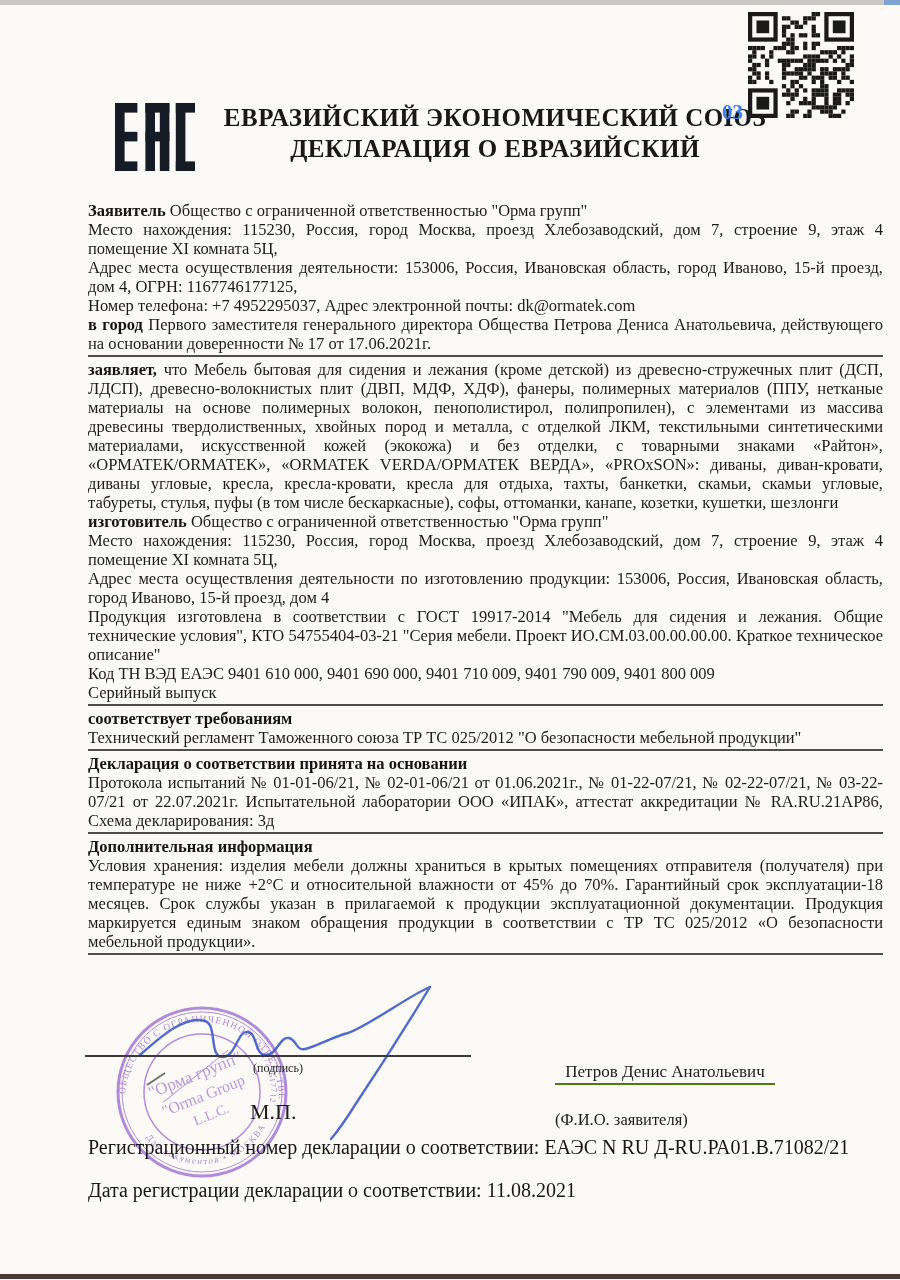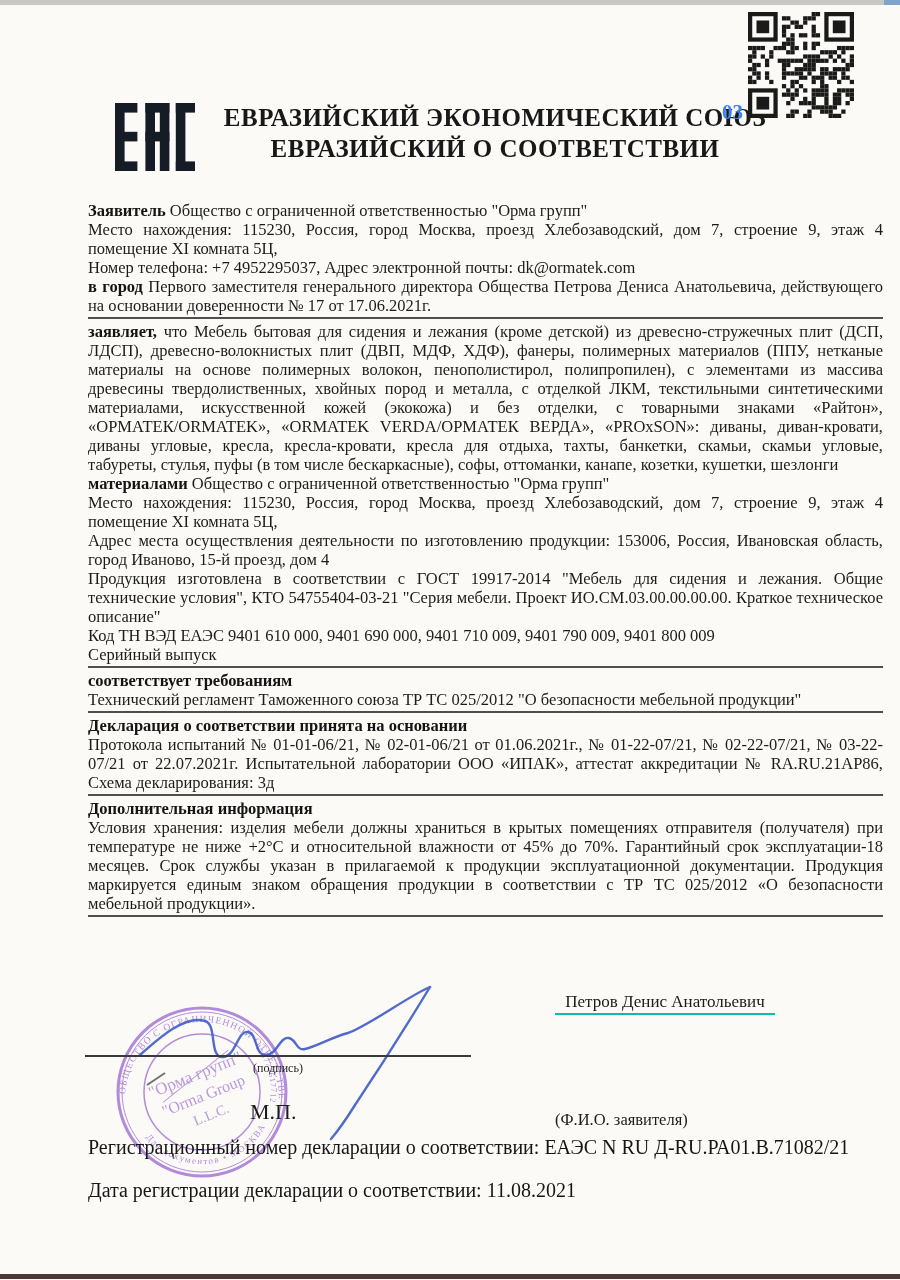--- a/index.html
+++ b/index.html
@@ -27,22 +27,22 @@
   .content p{margin:0;}
   .just{text-align:justify;}
   b,.b{font-weight:bold;color:#141414;}
   .rule{border:none;border-top:2px solid #4e4e4e;margin:2px 0 3px 0;}
 
   
   .sig-line{position:absolute;left:85px;top:1055px;width:386px;border-top:2px solid #3a3a3a;}
   .sig-caption{position:absolute;left:85px;top:1061px;width:386px;text-align:center;font-size:12px;}
   .seal-mark{position:absolute;left:250px;top:1099px;font-size:22px;}
   .fio-name{
-    position:absolute;left:555px;top:992px;width:220px;text-align:center;
-    font-size:17px;border-bottom:2px solid #14b8a6;padding-bottom:1px;
+    position:absolute;left:555px;top:1062px;width:220px;text-align:center;
+    font-size:17px;border-bottom:2px solid #4d7c0f;padding-bottom:1px;
   }
   .fio-caption{position:absolute;left:555px;top:1110px;width:220px;text-align:left;font-size:16.5px;}
   .stamp-svg{position:absolute;left:107px;top:997px;width:190px;height:190px;opacity:.85;}
   .signature-svg{position:absolute;left:100px;top:975px;width:360px;height:190px;}
 
   .footer-line{position:absolute;left:88px;font-size:20px;font-weight:normal;color:#161616;}
   .footer-reg{top:1136px;}
   .footer-date{top:1179px;}
 </style>
 </head>
@@ -64,21 +64,21 @@
       <rect x="38" y="36" width="30" height="12"></rect>
       <rect x="76" y="0" width="12" height="85"></rect>
       <rect x="76" y="0" width="24" height="12"></rect>
       <rect x="76" y="73" width="24" height="12"></rect>
     </g>
   </svg>
 </div>
 
 <div class="doc-title">
   <div>ЕВРАЗИЙСКИЙ ЭКОНОМИЧЕСКИЙ СОЮЗ</div>
-  <div>ЕВРАЗИЙСКИЙ О СООТВЕТСТВИИ</div>
+  <div>ДЕКЛАРАЦИЯ О ЕВРАЗИЙСКИЙ</div>
 </div>
 
 <div class="qr">
   <svg viewBox="0 0 105 105" width="106" height="106">
       <rect x="63.0" y="0.0" width="4.2" height="4.2" fill="#1a1a1a"></rect>
       <rect x="67.2" y="0.0" width="4.2" height="4.2" fill="#1a1a1a"></rect>
       <rect x="33.6" y="4.2" width="4.2" height="4.2" fill="#1a1a1a"></rect>
       <rect x="37.8" y="4.2" width="4.2" height="4.2" fill="#1a1a1a"></rect>
       <rect x="54.6" y="4.2" width="4.2" height="4.2" fill="#1a1a1a"></rect>
       <rect x="58.8" y="4.2" width="4.2" height="4.2" fill="#1a1a1a"></rect>
@@ -291,25 +291,26 @@
       <rect x="0" y="75.60000000000001" width="29.400000000000002" height="29.400000000000002" fill="#1a1a1a"></rect>
       <rect x="4.2" y="79.8" width="21" height="21" fill="#fbfaf7"></rect>
       <rect x="8.4" y="84" width="12.600000000000001" height="12.600000000000001" fill="#1a1a1a"></rect>
     </svg>
 </div>
 <div class="qr-side-text">03</div>
 
 <div class="content">
   <p class="just"><b>Заявитель</b> <span>Общество с ограниченной ответственностью "Орма групп"</span></p>
   <p class="just">Место нахождения: 115230, Россия, город Москва, проезд Хлебозаводский, дом 7, строение 9, этаж 4 помещение XI комната 5Ц,</p>
+  <p class="just">Адрес места осуществления деятельности: 153006, Россия, Ивановская область, город Иваново, 15-й проезд, дом 4, ОГРН: 1167746177125,</p>
   <p>Номер телефона: +7 4952295037, Адрес электронной почты: dk@ormatek.com</p>
   <p class="just"><b>в город</b> <span>Первого заместителя генерального директора Общества Петрова Дениса Анатольевича, действующего на основании доверенности № 17 от 17.06.2021г.</span></p>
   <hr class="rule">
   <p class="just"><b>заявляет,</b> <span>что Мебель бытовая для сидения и лежания (кроме детской) из древесно-стружечных плит (ДСП, ЛДСП), древесно-волокнистых плит (ДВП, МДФ, ХДФ), фанеры, полимерных материалов (ППУ, нетканые материалы на основе полимерных волокон, пенополистирол, полипропилен), с элементами из массива древесины твердолиственных, хвойных пород и металла, с отделкой ЛКМ, текстильными синтетическими материалами, искусственной кожей (экокожа) и без отделки, с товарными знаками «Райтон», «ОРМАТЕК/ORMATEK», «ORMATEK VERDA/ОРМАТЕК ВЕРДА», «PROxSON»: диваны, диван-кровати, диваны угловые, кресла, кресла-кровати, кресла для отдыха, тахты, банкетки, скамьи, скамьи угловые, табуреты, стулья, пуфы (в том числе бескаркасные), софы, оттоманки, канапе, козетки, кушетки, шезлонги</span></p>
-  <p class="just"><b>материалами</b> <span>Общество с ограниченной ответственностью "Орма групп"</span></p>
+  <p class="just"><b>изготовитель</b> <span>Общество с ограниченной ответственностью "Орма групп"</span></p>
   <p class="just">Место нахождения: 115230, Россия, город Москва, проезд Хлебозаводский, дом 7, строение 9, этаж 4 помещение XI комната 5Ц,</p>
   <p class="just">Адрес места осуществления деятельности по изготовлению продукции: 153006, Россия, Ивановская область, город Иваново, 15-й проезд, дом 4</p>
   <p class="just">Продукция изготовлена в соответствии с ГОСТ 19917-2014 "Мебель для сидения и лежания. Общие технические условия", КТО 54755404-03-21 "Серия мебели. Проект ИО.СМ.03.00.00.00.00. Краткое техническое описание"</p>
   <p>Код ТН ВЭД ЕАЭС  9401 610 000, 9401 690 000, 9401 710 009, 9401 790 009, 9401 800 009</p>
   <p>Серийный выпуск</p>
   <hr class="rule">
   <p><b>соответствует требованиям</b></p>
   <p class="just">Технический регламент Таможенного союза ТР ТС 025/2012 "О безопасности мебельной продукции"</p>
   <hr class="rule">
   <p><b>Декларация о соответствии принята на основании</b></p>

